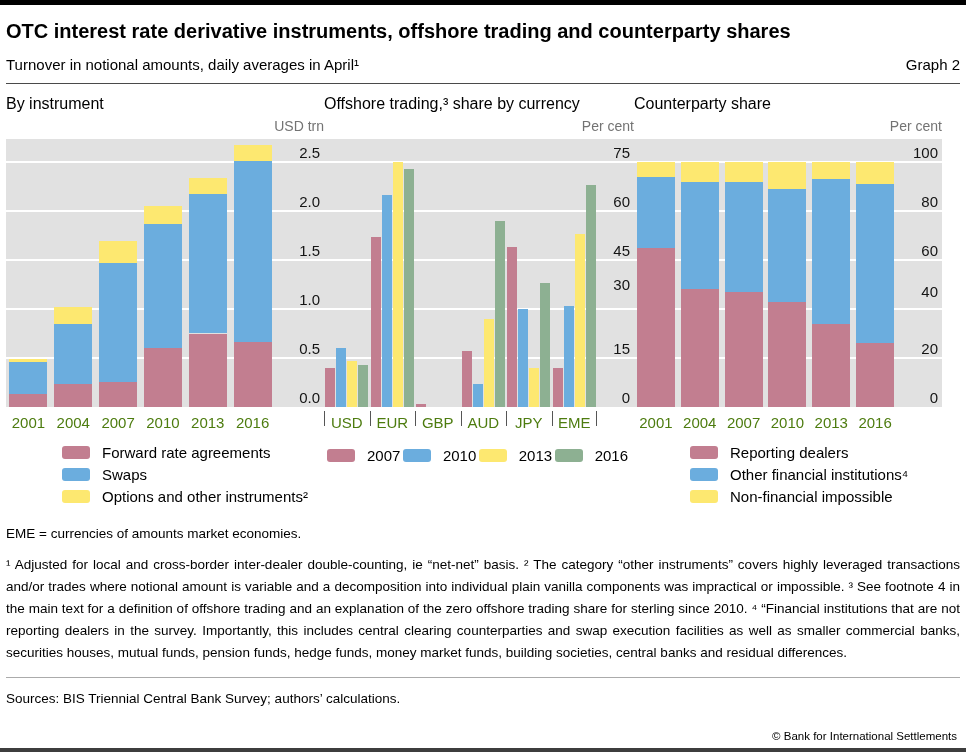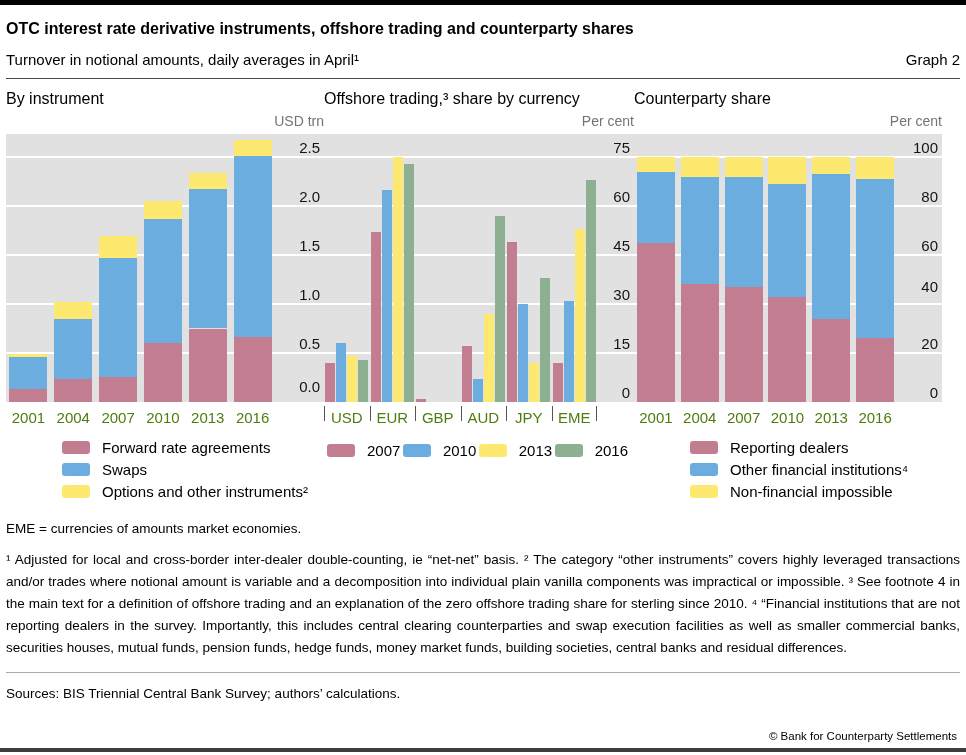--- a/index.html
+++ b/index.html
@@ -5,21 +5,21 @@
   html,body { margin:0; padding:0; }
   body {
     width:966px; height:755px; position:relative; overflow:hidden;
     background:#ffffff; color:#000;
     font-family:"Liberation Sans", sans-serif;
   }
   .topbar { height:5px; background:#000; }
   .botbar { position:absolute; left:0; bottom:3px; width:966px; height:4px; background:#3d3d3d; }
   .content { padding:0 6px 0 6px; }
 
-  .title { font-size:16px; font-weight:700; margin:15px 0 0 0; }
+  .title { font-size:20px; font-weight:700; margin:15px 0 0 0; }
   .subrow { display:flex; justify-content:space-between; align-items:flex-end;
             margin-top:13px; padding-bottom:10px; border-bottom:1px solid #4a4a4a; font-size:15px; }
 
   .charts { display:flex; margin-top:11px; }
   .panel-0 { width:318px; } .panel-1 { width:310px; } .panel-2 { width:308px; }
   .ptitle { font-size:16px; font-weight:400; margin:0; height:23px; }
   .unit { display:block; text-align:right; color:#737373; font-size:14px; height:21px; }
 
   .plot { position:relative; height:268px; background:#e1e1e1; }
   .gridline { position:absolute; left:0; right:0; height:2px; background:#ffffff; }
@@ -55,21 +55,21 @@
     <span>Turnover in notional amounts, daily averages in April¹</span>
     <span>Graph 2</span>
   </div>
 
   <div class="charts">
 
     <section class="panel-0">
       <h2 class="ptitle">By instrument</h2>
       <span class="unit">USD trn</span>
       <div class="plot">
-          <div class="ytick" style="top: 252px; text-align: center;">0.0</div>
+          <div class="ytick" style="top: 258px; text-align: center;">0.0</div>
           <div class="gridline" style="top: 218px;"></div>
           <div class="ytick" style="top: 209px;">0.5</div>
           <div class="gridline" style="top: 169px;"></div>
           <div class="ytick" style="top: 160px;">1.0</div>
           <div class="gridline" style="top: 120px;"></div>
           <div class="ytick" style="top: 111px;">1.5</div>
           <div class="gridline" style="top: 71px;"></div>
           <div class="ytick" style="top: 62px;">2.0</div>
           <div class="gridline" style="top: 22px;"></div>
           <div class="ytick" style="top: 13px;">2.5</div>
@@ -117,21 +117,21 @@
     </section>
 
     <section class="panel-1">
       <h2 class="ptitle">Offshore trading,³ share by currency</h2>
       <span class="unit">Per cent</span>
       <div class="plot">
           <div class="ytick" style="top: 258px;">0</div>
           <div class="gridline" style="top: 218px;"></div>
           <div class="ytick" style="top: 209px;">15</div>
           <div class="gridline" style="top: 169px;"></div>
-          <div class="ytick" style="top: 160px;">30</div>
+          <div class="ytick" style="top: 145px;">30</div>
           <div class="gridline" style="top: 120px;"></div>
           <div class="ytick" style="top: 111px;">45</div>
           <div class="gridline" style="top: 71px;"></div>
           <div class="ytick" style="top: 62px;">60</div>
           <div class="gridline" style="top: 22px;"></div>
           <div class="ytick" style="top: 13px;">75</div>
           <div class="gbar" style="left: 1.25px; width: 10px; top: 228.8px; height: 39.2px; background: rgb(194, 126, 144);"></div>
           <div class="gbar" style="left: 12.25px; width: 10px; top: 209.2px; height: 58.8px; background: rgb(107, 173, 222);"></div>
           <div class="gbar" style="left: 23.25px; width: 10px; top: 222.267px; height: 45.7333px; background: rgb(253, 232, 112);"></div>
           <div class="gbar" style="left: 34.25px; width: 10px; top: 225.533px; height: 42.4667px; background: rgb(141, 176, 146);"></div>
@@ -251,14 +251,14 @@
   <div class="eme-note">EME = currencies of amounts market economies.</div>
 
   <div class="fnotes">¹  Adjusted for local and cross-border inter-dealer double-counting, ie “net-net” basis.    ²  The category “other instruments” covers highly leveraged transactions and/or trades where notional amount is variable and a decomposition into individual plain vanilla components was impractical or impossible.    ³  See footnote 4 in the main text for a definition of offshore trading and an explanation of the zero offshore trading share for sterling since 2010.    ⁴  “Financial institutions that are not reporting dealers in the survey. Importantly, this includes central clearing counterparties and swap execution facilities as well as smaller commercial banks, securities houses, mutual funds, pension funds, hedge funds, money market funds, building societies, central banks and residual differences.</div>
 
   <div class="rule"></div>
 
   <div class="sources">Sources: BIS Triennial Central Bank Survey; authors’ calculations.</div>
 
 </div>
 
-<div class="copyright">© Bank for Counterparty Settlements</div>
+<div class="copyright">© Bank for International Settlements</div>
 <div class="botbar"></div>
 
 </body></html>

